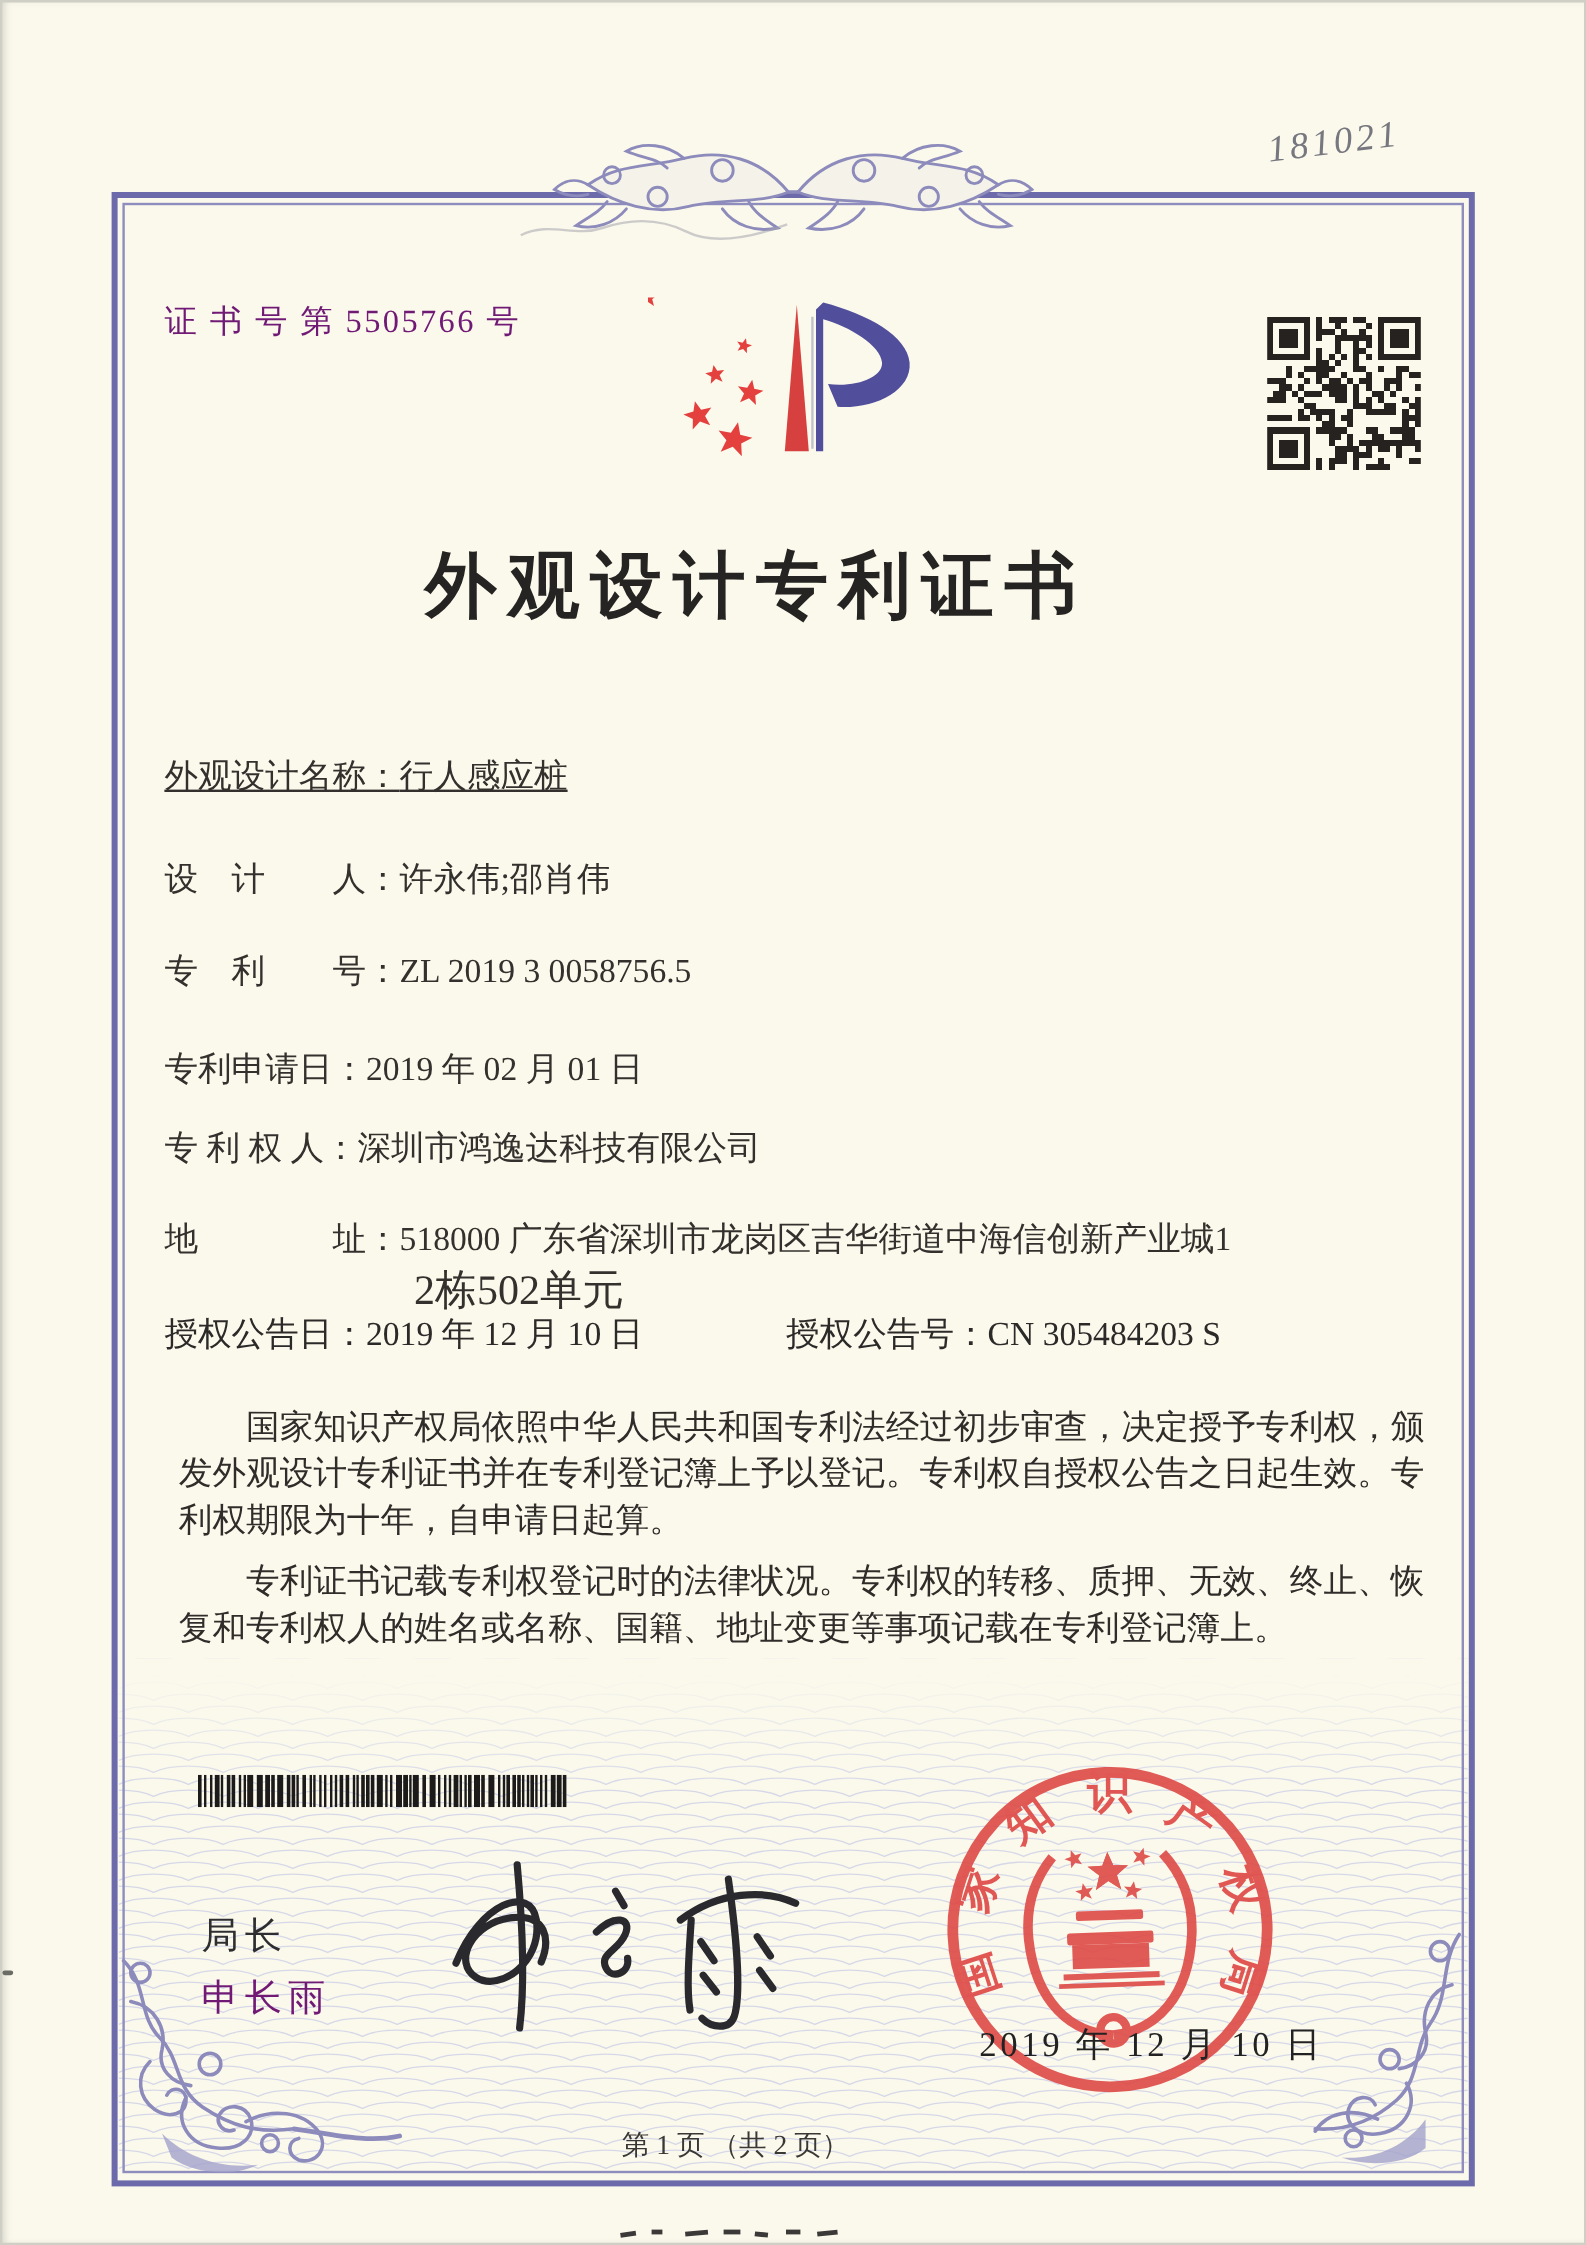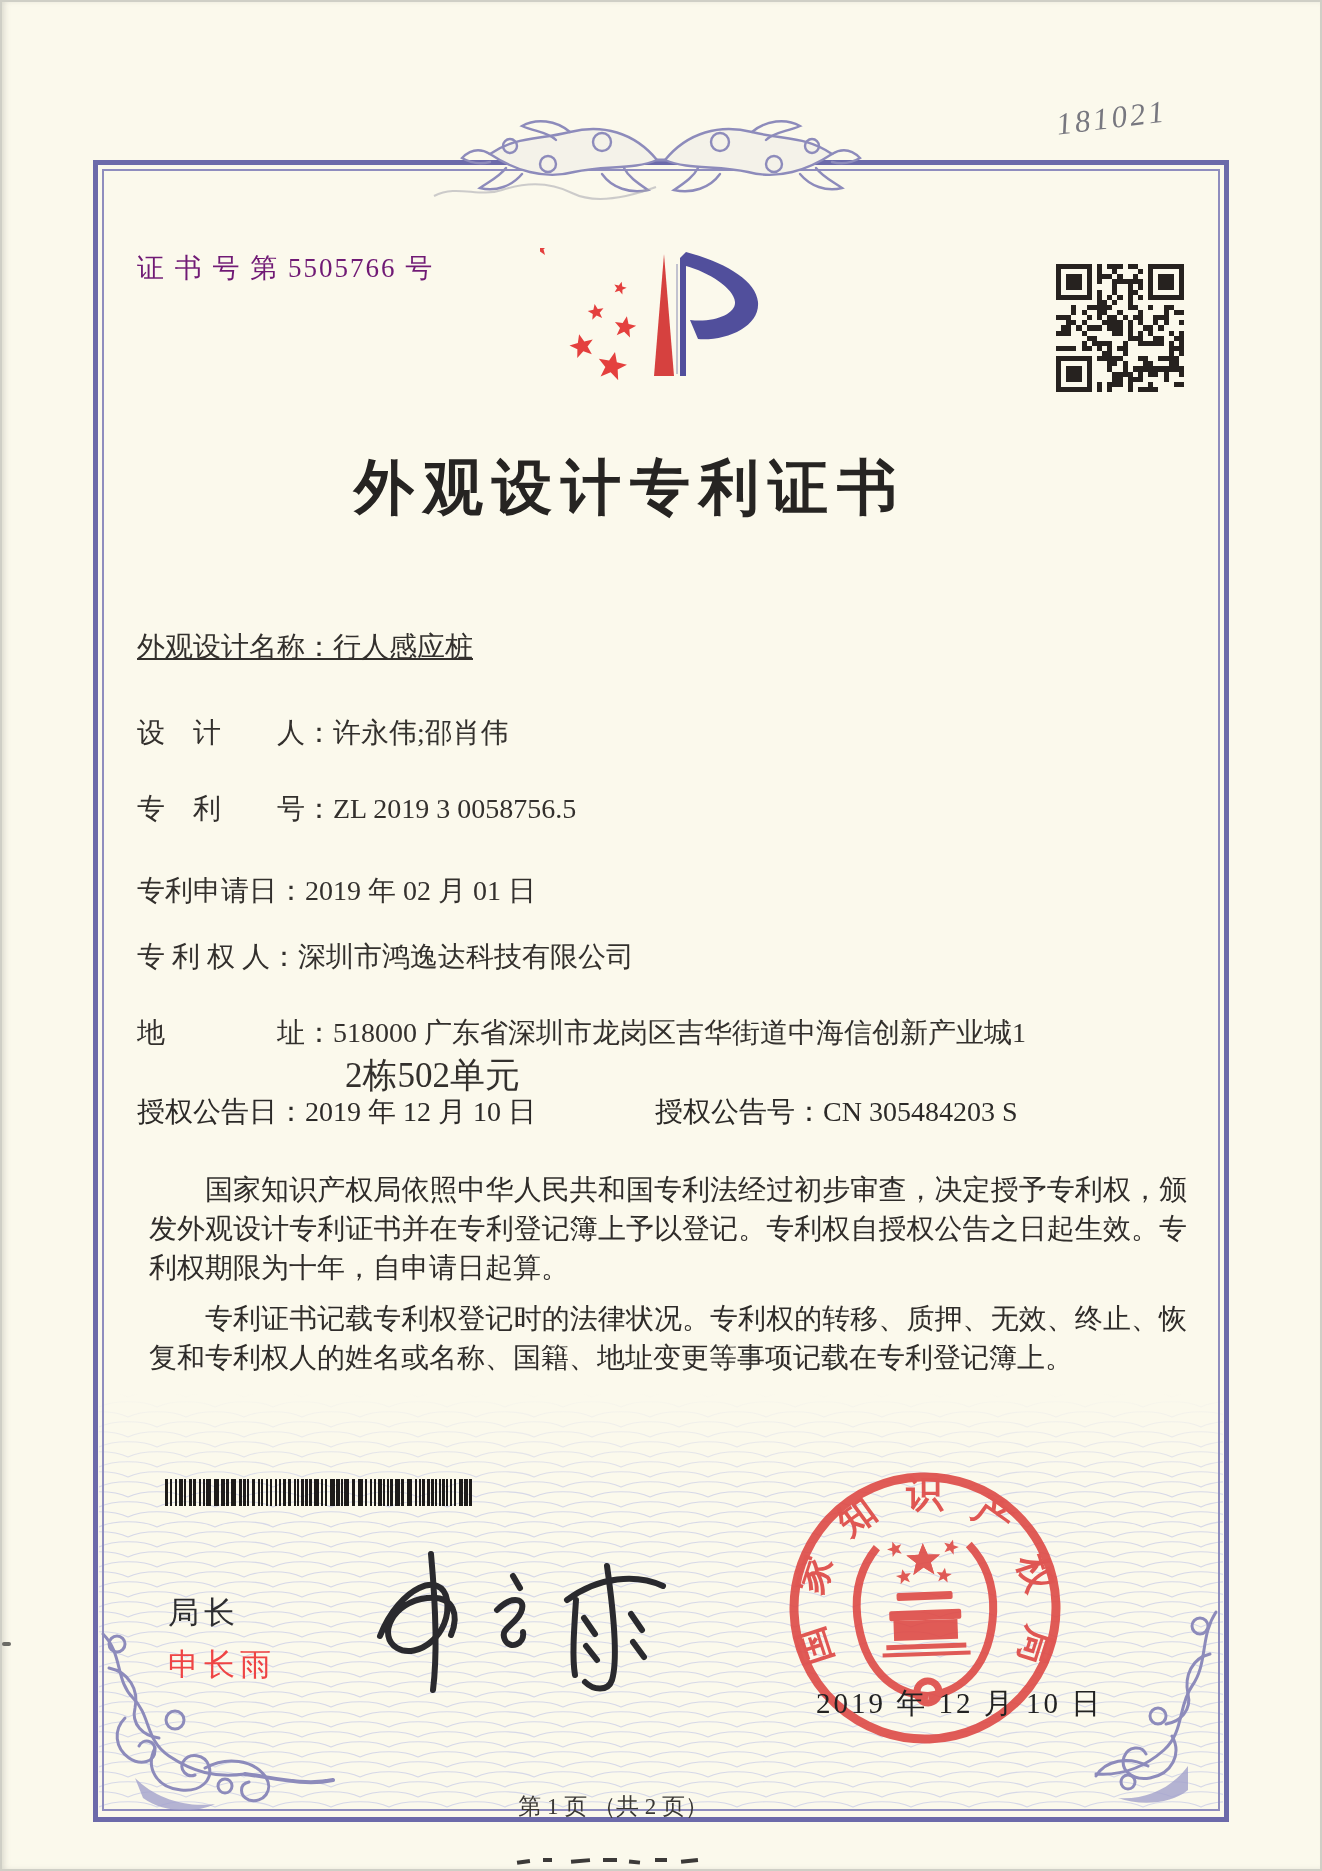--- a/index.html
+++ b/index.html
@@ -23,23 +23,23 @@
   .title{left:0; top:448px; width:1260px; text-align:center; font-size:60px; font-weight:bold;
     letter-spacing:9px; color:#262422;}
   .frow{left:137px; font-size:28px; white-space:nowrap; color:#33302d;}
   .frow .lab{color:#33302d;}
   .addr2{left:345px; top:1052px; font-size:35px; color:#33302d;}
   .grant-left{left:137px; top:1093px; font-size:28px; white-space:nowrap;}
   .grant-right{left:655px; top:1093px; font-size:28px; white-space:nowrap;}
   .paras{left:137px; top:1158px; width:1062px; font-size:28px; line-height:39px; color:#2f2c2a;}
   .paras p{margin:12px; text-indent:2em; word-break:break-all; text-align:justify;}
   .officer-title{left:168px; top:1592px; font-size:31px; letter-spacing:5px; color:#2e2e30;}
-  .officer-name{left:168px; top:1644px; font-size:31px; letter-spacing:5px; color:#ef4444;}
+  .officer-name{left:168px; top:1644px; font-size:31px; letter-spacing:5px; color:#701a75;}
   .seal-date{left:816px; top:1684px; font-size:29px; letter-spacing:3px; color:#222; z-index:6;}
-  .footer{left:93px; top:1772px; width:1040px; text-align:center; font-size:23px; color:#3a3835;margin-top:19px;}
+  .footer{left:93px; top:1772px; width:1040px; text-align:center; font-size:23px; color:#3a3835;}
   .fade-top{left:99px; top:1382px; width:1124px; height:110px;
     background:linear-gradient(#fbf9ec 10%, rgba(251,249,236,0)); z-index:1;}
   svg{display:block;}
   .z2{z-index:2;} .z3{z-index:3;} .z4{z-index:4;} .z5{z-index:5;}
   .edge-dash{left:2px; top:1642px; width:9px; height:4px; background:#6b6b66; border-radius:2px;}
 </style>
 </head>
 <body>
 
 <div class="page">

